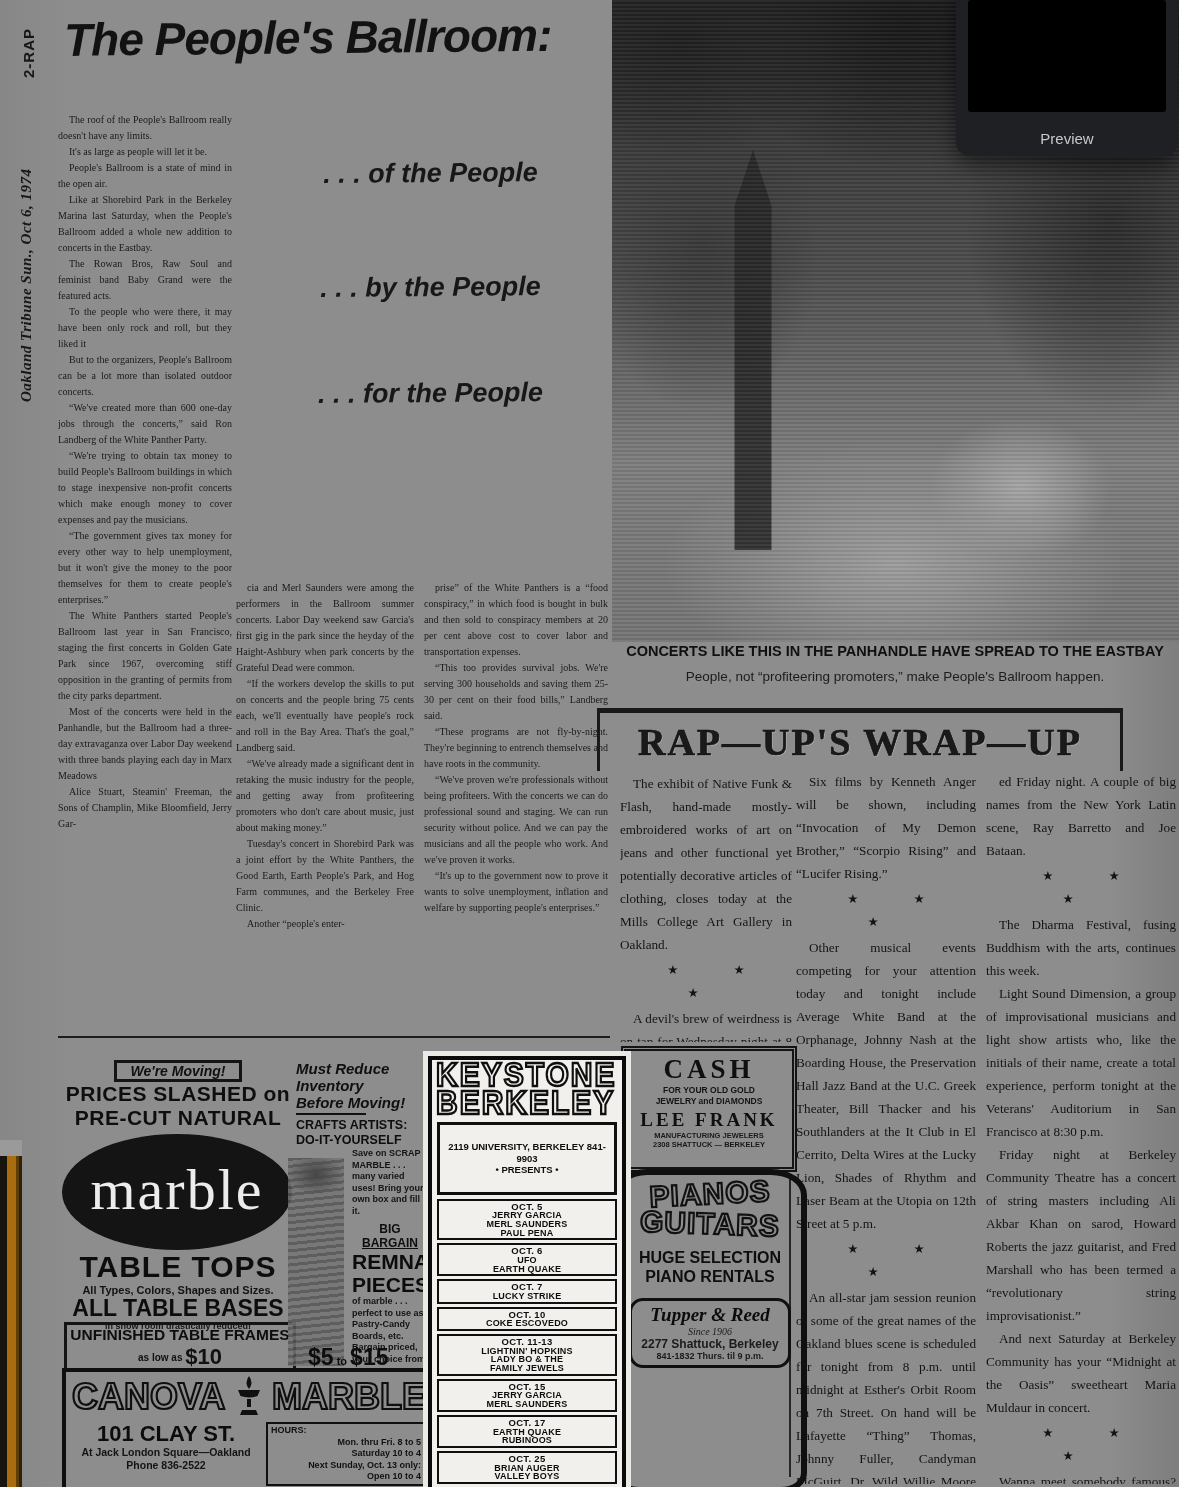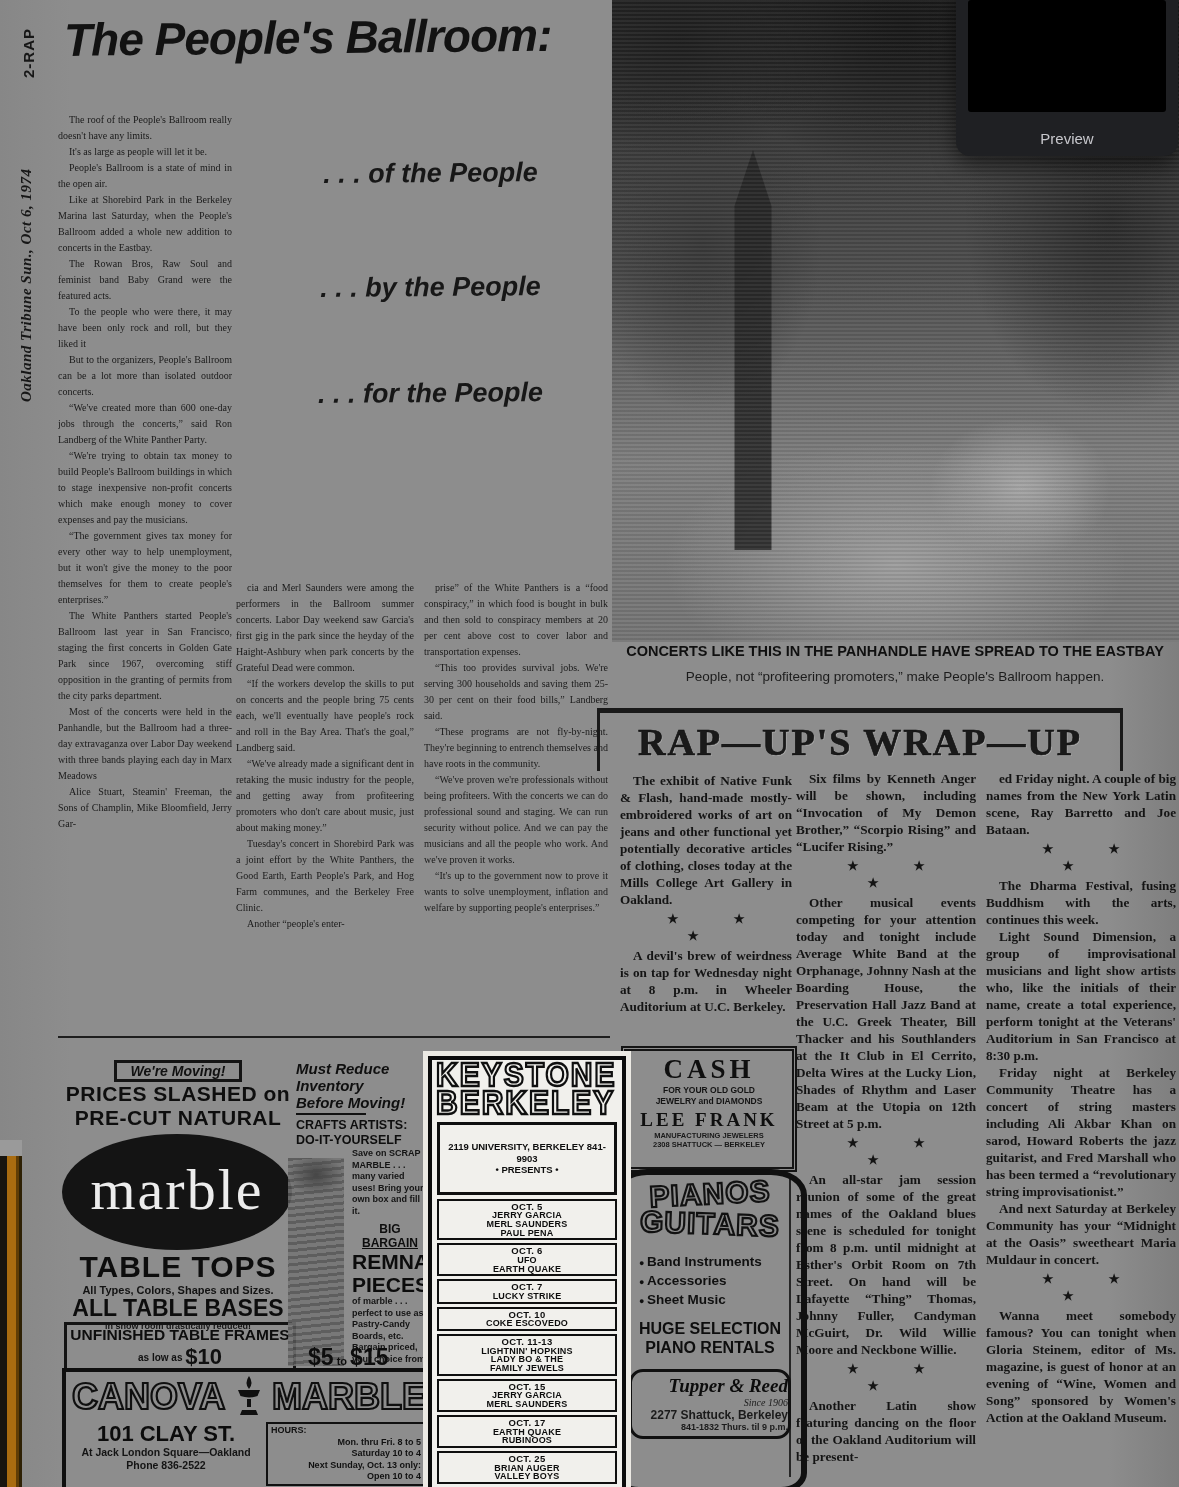--- a/index.html
+++ b/index.html
@@ -30,21 +30,21 @@
       radial-gradient(ellipse 320px 170px at 50% 88%,#9d9d9d 0%,rgba(157,157,157,0) 72%),
       radial-gradient(ellipse 130px 100px at 72% 76%,#a6a6a6 0%,rgba(166,166,166,0) 70%),
       linear-gradient(180deg,#262626 0%,#4c4c4c 42%,#7d7d7d 72%,#747474 100%);}
   #photo-tower{left:108px;top:150px;width:66px;height:400px;background:#242424;clip-path:polygon(50% 0,78% 14%,78% 100%,22% 100%,22% 14%);opacity:.85;}
   #photo-grain{left:0;top:0;width:100%;height:100%;background:repeating-linear-gradient(0deg,rgba(255,255,255,.05) 0 2px,rgba(0,0,0,.06) 2px 4px);}
   #caption{left:614px;top:643px;width:562px;text-align:center;font:700 14.5px "Liberation Sans",sans-serif;color:#101010;}
   #subcaption{left:614px;top:669px;width:562px;text-align:center;font:500 13.5px "Liberation Sans",sans-serif;color:#1c1c1c;}
   
   #rapup-box{left:597px;top:708px;width:520px;height:58px;border-top:5px solid #191919;border-left:3px solid #191919;border-right:3px solid #191919;display:flex;align-items:center;justify-content:center;}
   #rapup-title{font:700 38px "Liberation Serif",serif;letter-spacing:2px;color:#1a1a1a;text-shadow:1px 1px 0 rgba(220,220,220,.35);-webkit-text-stroke:.6px #0c0c0c;}
-  .wcol{font-size:13.2px;line-height:17px;text-align:justify;overflow:hidden;color:#141414;font-weight:bold;}
+  .wcol{font-size:13.2px;line-height:23px;text-align:justify;overflow:hidden;color:#141414;}
   .wcol p{margin:0;text-indent:13px;}
   .wcol p.stars{text-indent:26px;text-align:center;letter-spacing:26px;font-size:12.5px;padding:3px 0 2px;}
   #wcol1{left:620px;top:772px;width:172px;height:270px;}
   #wcol2{left:796px;top:770px;width:180px;height:714px;}
   #wcol3{left:986px;top:770px;width:190px;height:714px;}
   #wrule{left:789px;top:1175px;width:2px;height:302px;background:#262626;}
   
   #cash-ad{left:621px;top:1046px;width:166px;height:116px;border:5px double #141414;text-align:center;font-family:"Liberation Sans",sans-serif;}
   .cash-title{font:900 27px "Liberation Serif",serif;letter-spacing:4px;margin-top:3px;color:#0f0f0f;}
   .cash-l{font:700 8.5px "Liberation Sans",sans-serif;line-height:11px;color:#141414;}
@@ -53,21 +53,21 @@
   
   #pianos-ad{left:613px;top:1169px;width:182px;height:312px;border:6px solid #101010;border-radius:34px 36px 26px 26px/26px 26px 20px 20px;overflow:hidden;}
   .pg-t{font:900 30px "Liberation Sans",sans-serif;letter-spacing:1px;color:#8d8d8d;-webkit-text-stroke:2.2px #111;text-align:center;line-height:30px;}
   .pg-t1{transform:rotate(-3deg);margin-top:4px;}
   .pg-t2{transform:rotate(2deg);}
   #pg-items{margin:14px 0 0 20px;}
   .pg-item{font:700 13.5px "Liberation Sans",sans-serif;line-height:18px;color:#101010;}
   .pg-item::before{content:"● ";font-size:9px;}
   .pg-sel{font:700 16px "Liberation Sans",sans-serif;text-align:center;line-height:19px;color:#0e0e0e;}
   .pg-sel1{margin-top:9px;}
-  #tupper-box{margin:12px 10px 0;border:3px solid #101010;border-radius:14px;text-align:right;padding:3px 0 4px;}
+  #tupper-box{margin:12px 10px 0;border:3px solid #101010;border-radius:14px;text-align:center;padding:3px 0 4px;}
   .tr-name{font:700 italic 19px "Liberation Serif",serif;color:#0c0c0c;}
   .tr-since{font:italic 10px "Liberation Serif",serif;}
   .tr-addr{font:700 12px "Liberation Sans",sans-serif;}
   .tr-phone{font:700 9px "Liberation Sans",sans-serif;}
   
   #marble-ad{left:62px;top:1060px;width:232px;height:280px;text-align:center;font-family:"Liberation Sans",sans-serif;}
   #m-moving{display:inline-block;border:3px solid #141414;padding:0 14px;font:700 italic 14px "Liberation Sans",sans-serif;color:#111;}
   .m-h{font:800 21px "Liberation Sans",sans-serif;line-height:24px;color:#0e0e0e;letter-spacing:.5px;}
   #m-oval{width:230px;height:116px;background:#141414;border-radius:50%;margin-top:4px;}
   #m-oval span{color:#ececec;font:400 58px "Liberation Serif",serif;line-height:112px;letter-spacing:2px;}
@@ -209,25 +209,20 @@
     <div class="cash-l">FOR YOUR OLD GOLD</div>
     <div class="cash-l">JEWELRY and DIAMONDS</div>
     <div class="cash-name">LEE FRANK</div>
     <div class="cash-s">MANUFACTURING JEWELERS</div>
     <div class="cash-s">2308 SHATTUCK — BERKELEY</div>
   </div>
 
   <div class="abs" id="pianos-ad">
     <div class="pg-t pg-t1">PIANOS</div>
     <div class="pg-t pg-t2">GUITARS</div>
-    <div id="pg-items">
-        <div class="pg-item">Band Instruments</div>
-        <div class="pg-item">Accessories</div>
-        <div class="pg-item">Sheet Music</div>
-      </div>
     <div class="pg-sel pg-sel1">HUGE SELECTION</div>
     <div class="pg-sel">PIANO RENTALS</div>
     <div id="tupper-box">
       <div class="tr-name">Tupper &amp; Reed</div>
       <div class="tr-since">Since 1906</div>
       <div class="tr-addr">2277 Shattuck, Berkeley</div>
       <div class="tr-phone">841-1832 Thurs. til 9 p.m.</div>
     </div>
   </div>
 

